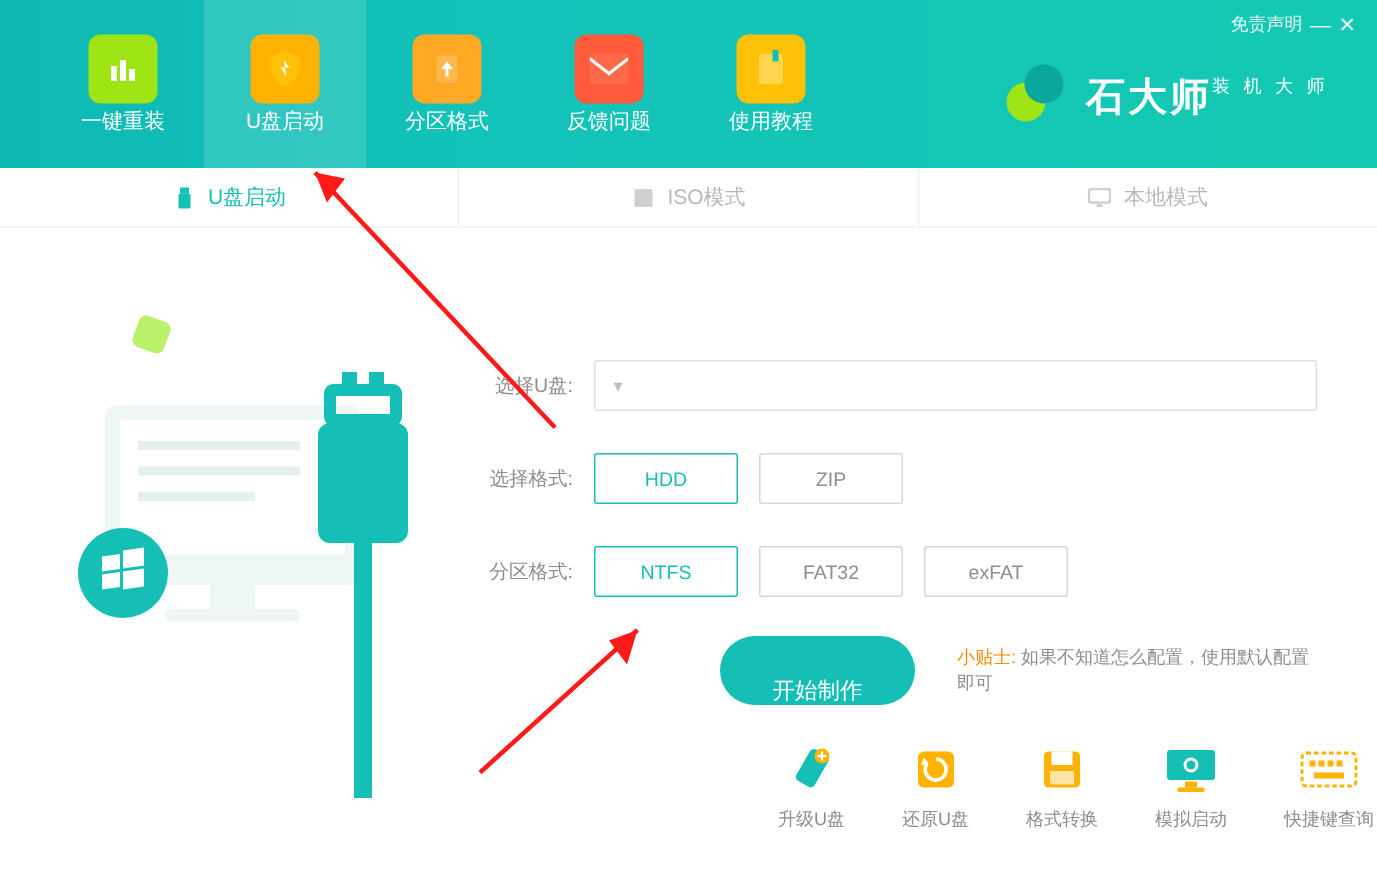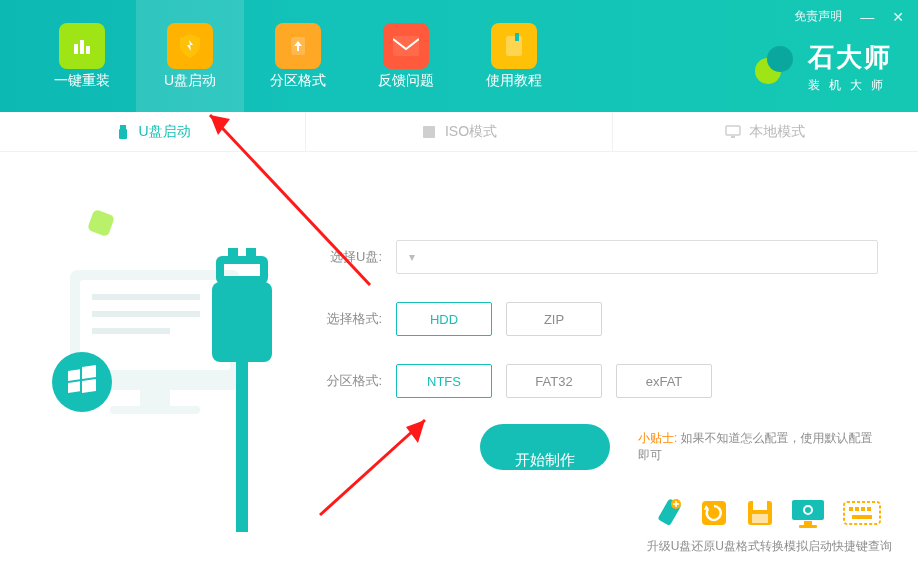--- a/index.html
+++ b/index.html
@@ -34,29 +34,29 @@
   .nav-item.active { background: rgba(255,255,255,0.14); }
   .nav-icon-box {
     width: 46px; height: 46px;
     border-radius: 8px;
     display: flex; align-items: center; justify-content: center;
     background: rgba(255,255,255,0.12);
   }
 
   .top-right {
     position: absolute; right: 14px; top: 8px;
-    display: flex; align-items: flex-end; gap: 18px;
+    display: flex; align-items: flex-start; gap: 5px;
     font-size: 12px; color: #e6f7f5;
   }
   .win-btn { cursor: pointer; font-size: 14px; color: #e6f7f5; }
   .brand {
     position: absolute; right: 26px; top: 40px;
     display: flex; align-items: center; gap: 12px;
   }
-  .brand-text { display: flex; flex-direction: column; color: #fff; justify-content: center; }
+  .brand-text { display: flex; color: #fff; justify-content: center; }
   .brand-title { font-size: 26px; font-weight: 600; letter-spacing: 2px; }
   .brand-sub   { font-size: 12px; letter-spacing: 9px; margin-top:2px;}
 
   
   .subtabs {
     height: 40px;
     display: flex;
     border-bottom: 1px solid #f1f1f1;
     font-size: 14px;
   }
@@ -100,22 +100,22 @@
     border-radius: 23px;
     display: flex; align-items: flex-end; justify-content: center;
     font-size: 15px; cursor: pointer;
   }
   .hint-row { margin-left: 84px; display:flex; align-items:center; gap:28px; margin-top:-2px;}
   .hint { font-size: 12px; color: #8d8d8d; }
   .hint-key { color: #ff8a00; }
 
   
   .shortcuts {
-    position: absolute; bottom: 24px; right: 26px;
-    display: flex; 
+    position: absolute; bottom: 24px; right: 2px;
+    display: flex; gap: 38px;
   }
   .sc {
     display: flex; flex-direction: column; align-items: center; gap: 8px;
     font-size: 12px; color: #8d8d8d; cursor: pointer;
   }
   .sc-icon {
     width: 40px; height: 34px;
     display:flex; align-items:center; justify-content:center;
   }
 

